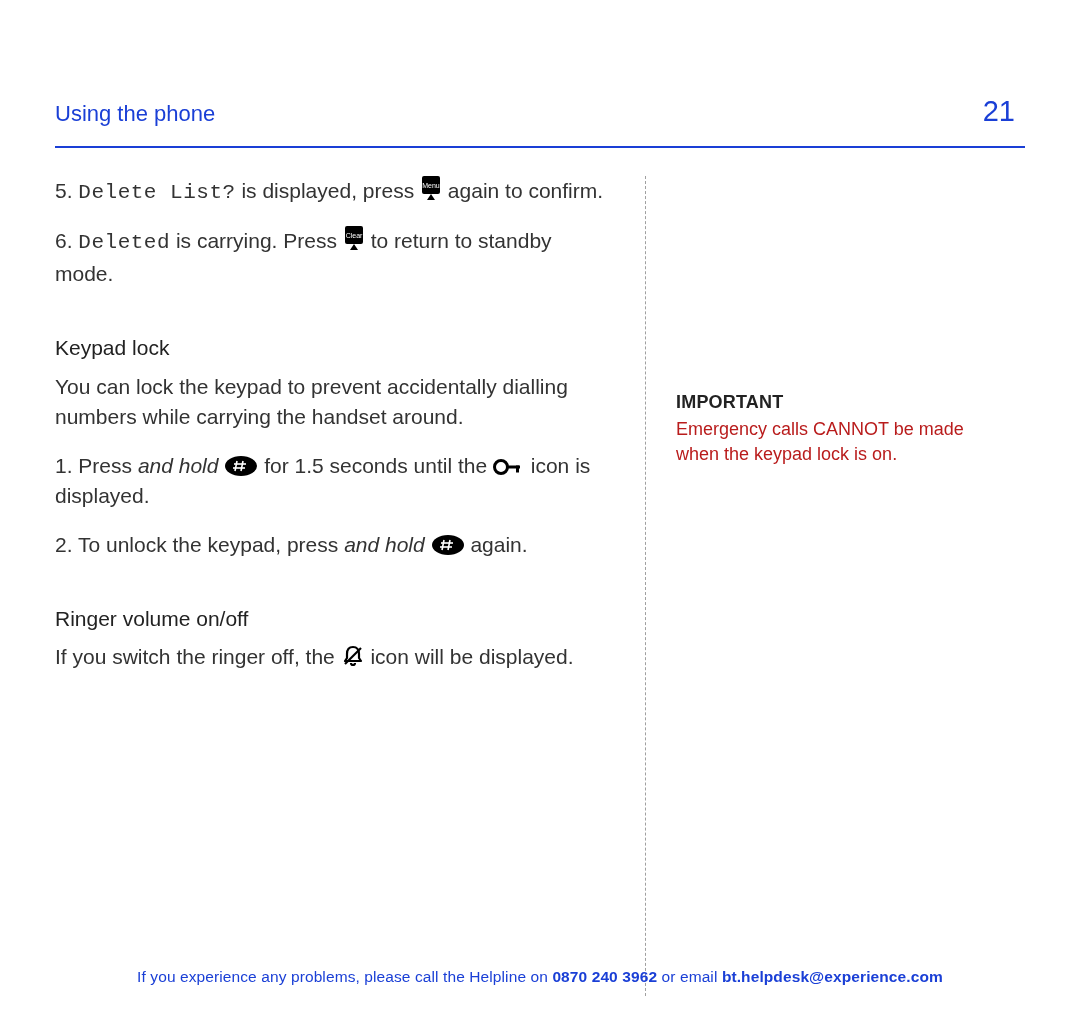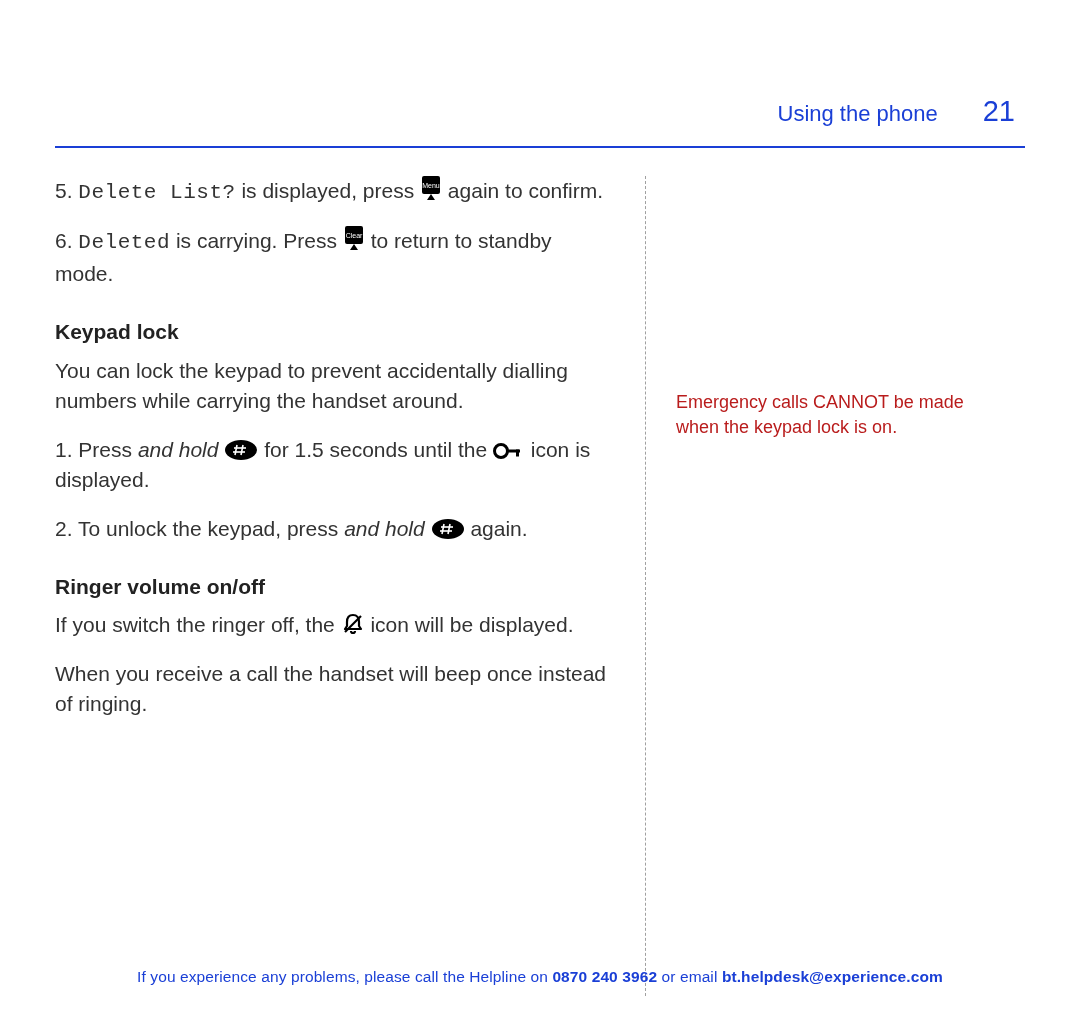--- a/index.html
+++ b/index.html
@@ -13,21 +13,21 @@
     line-height: 1.45;
   }
   .page {
     padding: 90px 55px 30px 55px;
     display: flex;
     flex-direction: column;
     height: 100%;
   }
   .header {
     display: flex;
-    justify-content: flex-end;
+    justify-content: space-between;
     align-items: baseline;
     gap: 45px;
     padding-right: 10px;
     margin-bottom: 14px;
   }
   .header-title {
     color: #1a3fd6;
     font-size: 22px;
   }
   .header-page {
@@ -78,22 +78,22 @@
   }
   .step { margin-bottom: 18px; }
   .step .num { display: inline; }
   .lcdtext {
     font-family: "Courier New", monospace;
     font-weight: 400;
     letter-spacing: 0.5px;
     margin-top: 32px;
   }
   .section-head {
-    font-weight: 700;
-    margin-top: 28px;
+    font-weight: 400;
+    margin-top: 44px;
     margin-bottom: 8px;
     color: #222;
   }
   .para { margin-bottom: 18px; }
   em.hold { font-style: italic; }
   .icon {
     display: inline-flex;
     vertical-align: -4px;
   }
   .footer {
@@ -187,27 +187,27 @@
       <p class="para">
         <span>If you switch the ringer off, the </span><span class="icon">
             <svg width="24" height="24" viewBox="0 0 24 24">
               <path d="M12 3 C8 3 6 6 6 10 L6 14 L4 17 L20 17 L18 14 L18 10 C18 6 16 3 12 3 Z" fill="none" stroke="#000" stroke-width="2.2" stroke-linejoin="round"></path>
               <path d="M10 19 a2 2 0 0 0 4 0" fill="none" stroke="#000" stroke-width="2.2"></path>
               <line x1="4" y1="20" x2="20" y2="4" stroke="#000" stroke-width="2.2"></line>
             </svg>
           </span><span> icon will be displayed.</span>
       </p>
 
-      <p class="para">When you receive a call the handset will beep once instead of ringing.</p>
 
     </div>
 
     <div class="col-sep"></div>
 
     <div class="col-side">
+      <p class="side-important-label">IMPORTANT</p>
       <p class="side-important-body">Emergency calls CANNOT be made when the keypad lock is on.</p>
     </div>
 
   </div>
 
   <div class="footer">
     <span class="normal">If you experience any problems, please call the Helpline on </span><span>0870 240 3962</span><span class="normal"> or email </span><span>bt.helpdesk@experience.com</span>
   </div>
 
 </div>

